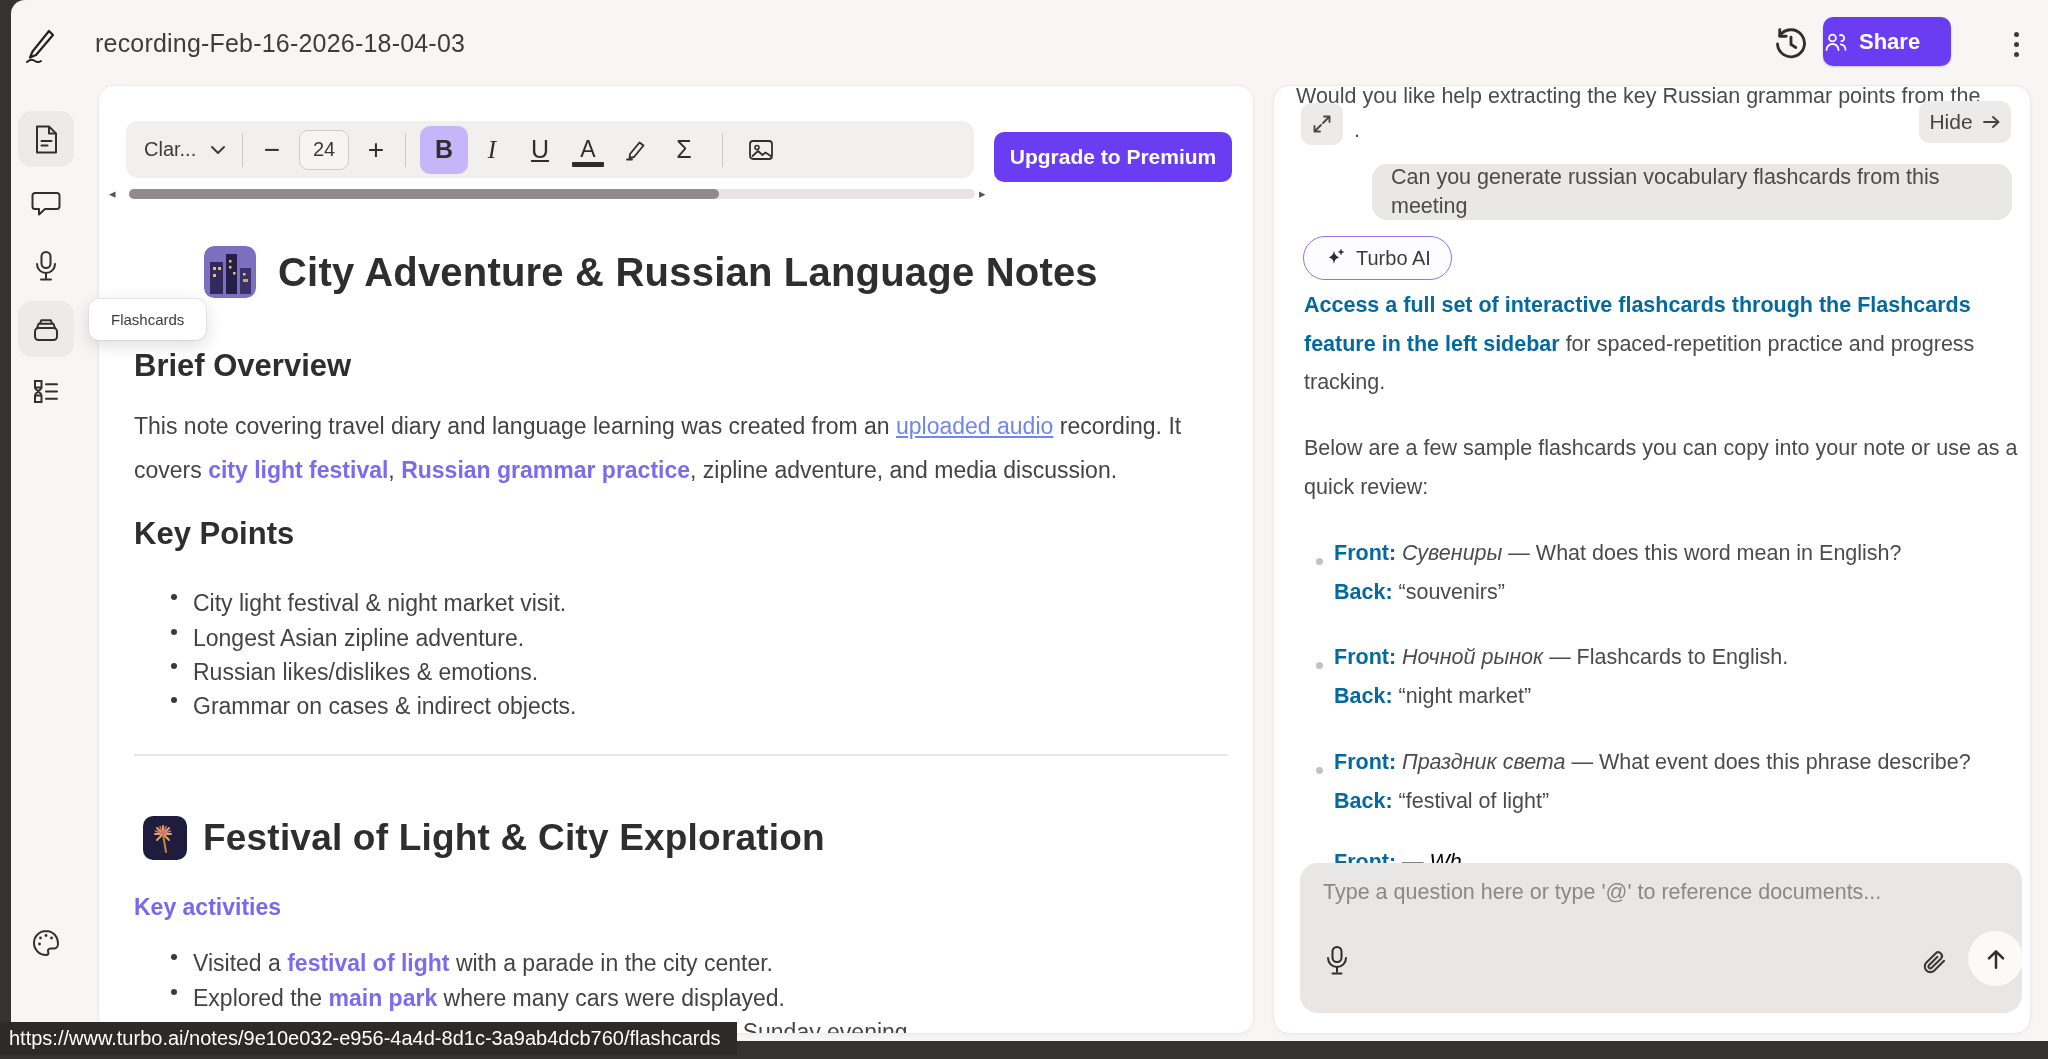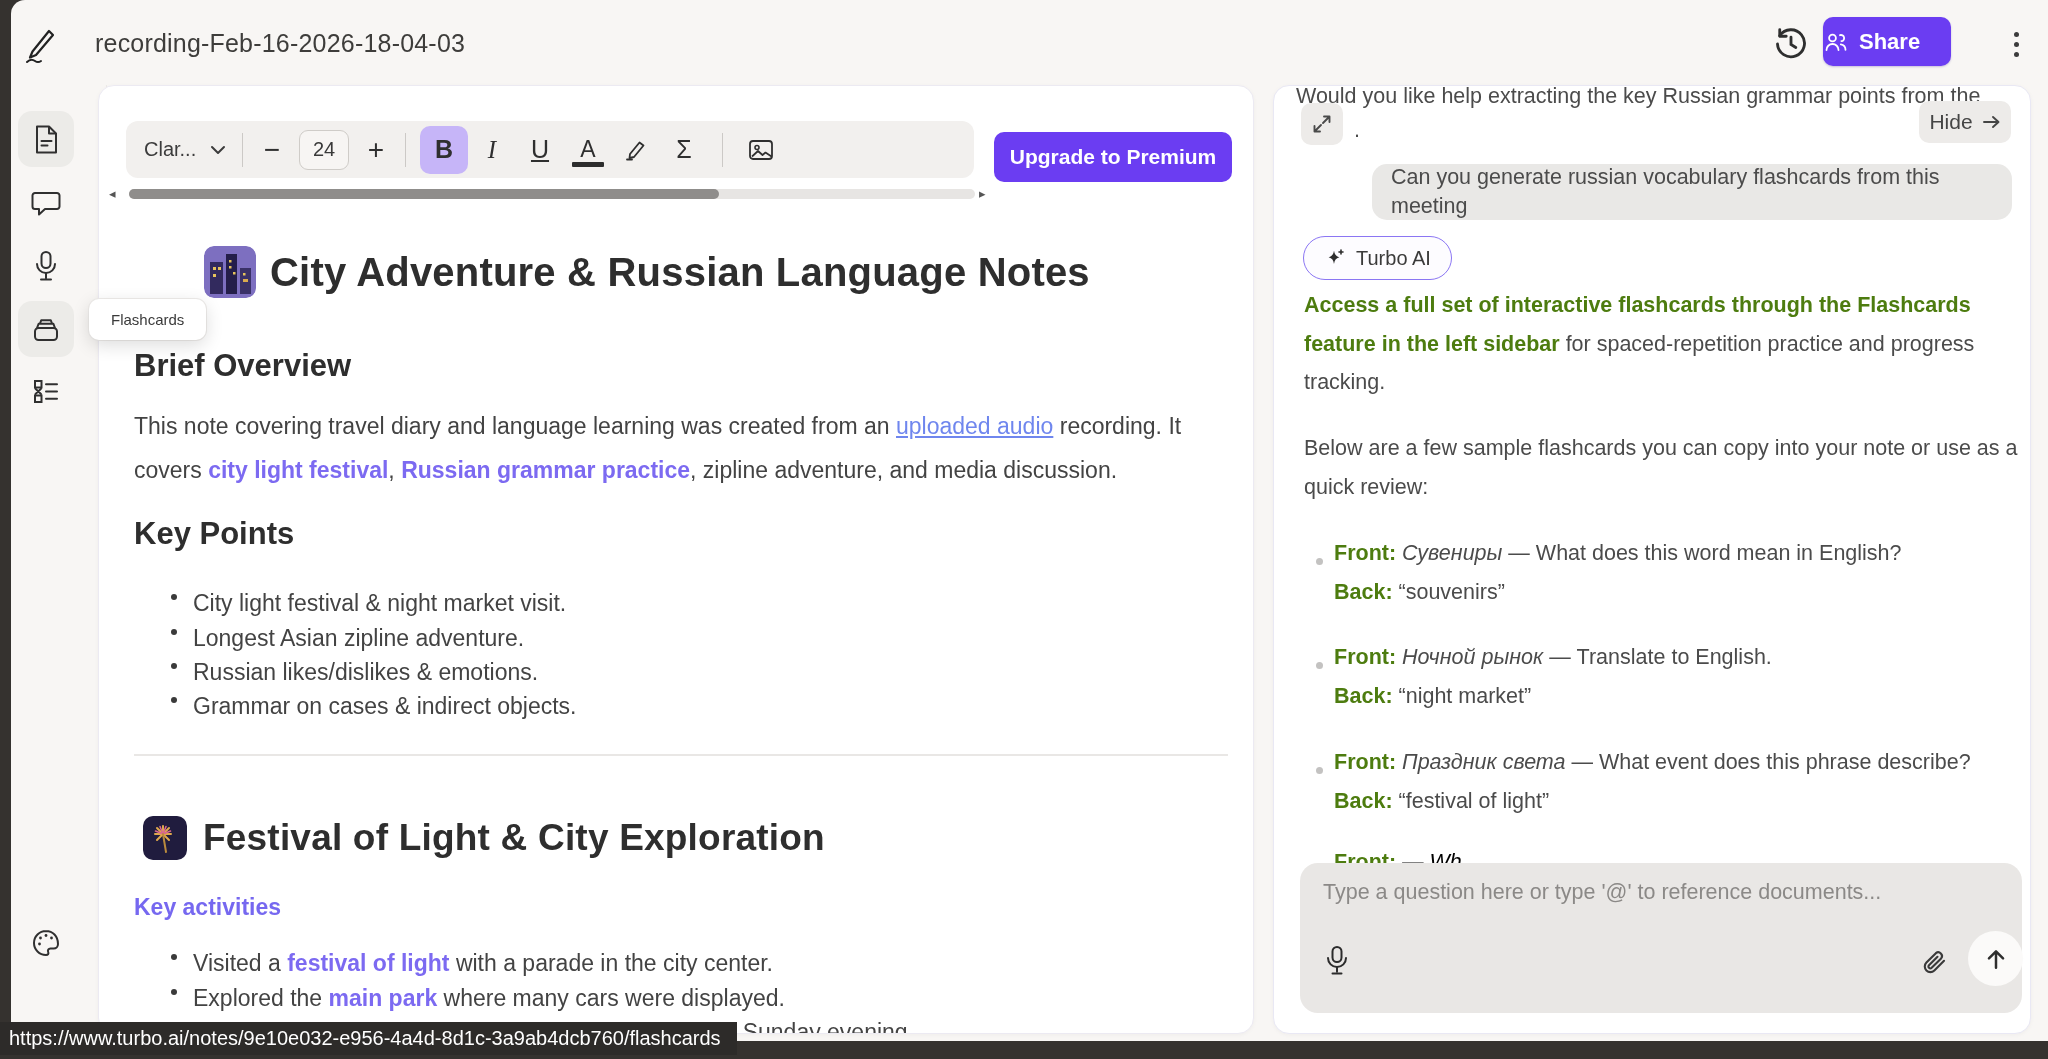--- a/index.html
+++ b/index.html
@@ -29,38 +29,38 @@
   #size-box{width:48px;height:38px;border:1.5px solid #cfccc8;border-radius:9px;display:flex;align-items:center;justify-content:center;font-size:20px;color:#3a3a3a;background:#f7f5f3;margin:0 12px;}
   .pm{font-size:28px;color:#2f2f2f;width:30px;text-align:center;}
   #btn-underA{position:relative;}
   #btn-underA .bar{position:absolute;left:8px;right:8px;bottom:7px;height:5px;background:#2d2d2d;border-radius:1px;}
   #upgrade-btn{left:895px;top:46px;width:238px;height:50px;background:#6b3df2;border-radius:10px;color:#fff;font-size:21px;font-weight:700;display:flex;align-items:center;justify-content:center;}
   #hscroll{left:8px;top:99px;width:880px;height:18px;}
   #hs-track{position:absolute;left:22px;top:4px;width:846px;height:10px;background:#e7e5e3;border-radius:6px;}
   #hs-thumb{position:absolute;left:22px;top:4px;width:590px;height:10px;background:#8f8d8b;border-radius:6px;}
   .hs-arrow{position:absolute;top:1px;font-size:13px;color:#555;}
   
-  .h1row{display:flex;align-items:center;gap:14px;}
+  .h1row{display:flex;align-items:center;gap:22px;}
   .doc-h1{font-size:40px;font-weight:700;color:#2e2e2e;letter-spacing:.2px;}
   .doc-h2{font-size:31px;font-weight:700;color:#2e2e2e;}
   .doc-p,.doc-li{font-size:23px;color:#434343;line-height:44px;}
   .plink{color:#7c6af1;font-weight:700;}
   .alink{color:#6f86ee;text-decoration:underline;}
   .bullet{position:absolute;width:6px;height:6px;border-radius:50%;background:#3a3a3a;}
   #divider{left:35px;top:668px;width:1094px;height:2px;background:#e9e7e5;}
   .purple-h{font-size:23px;font-weight:700;color:#7668f0;}
   .tile{border-radius:10px;overflow:hidden;}
   
   #chatcard{left:1262px;top:85px;width:756px;height:947px;background:#fff;border:1px solid #e9e8f4;border-radius:16px;box-shadow:0 1px 4px rgba(0,0,0,.04);overflow:hidden;}
   .chat-t{font-size:21.5px;color:#4b4b4b;line-height:29px;}
   #expand-btn{left:27px;top:17px;width:42px;height:42px;border-radius:10px;background:#edebe9;display:flex;align-items:center;justify-content:center;}
   #hide-btn{left:645px;top:15px;width:92px;height:42px;border-radius:10px;background:#edebe9;display:flex;align-items:center;justify-content:center;gap:9px;font-size:21px;color:#454545;}
   #user-bubble{left:98px;top:78px;width:640px;height:56px;background:#e9e8e6;border-radius:15px;display:flex;align-items:center;padding-left:19px;box-sizing:border-box;}
   #turbo-pill{left:29px;top:150px;height:42px;border:1.5px solid #8b76f3;border-radius:22px;background:#fdfcff;display:flex;align-items:center;gap:10px;padding:0 20px;font-size:20px;color:#3b3b3b;}
-  .chat-purple{color:#4d7c0f;font-weight:700;}
+  .chat-purple{color:#0369a1;font-weight:700;}
   #answer-p,#samples-p{left:30px;width:718px;font-size:21.5px;line-height:38.5px;color:#4b4b4b;}
   .fc{position:absolute;left:60px;width:700px;font-size:21.5px;line-height:39px;color:#4b4b4b;}
   .fcdot{position:absolute;left:42px;width:7px;height:7px;border-radius:50%;background:#c3c2c1;}
   .fru{font-style:italic;}
   #fc-partial{left:60px;top:764px;width:600px;height:13px;overflow:hidden;font-size:21.5px;}
   #inputbox{left:26px;top:777px;width:722px;height:150px;background:#e9e7e5;border-radius:18px;}
   #chat-input{position:absolute;left:21px;top:16px;width:600px;background:transparent;border:none;outline:none;font-family:Liberation Sans, sans-serif;font-size:21.5px;color:#000000;}
   #chat-input::placeholder{color:#8b8987;opacity:1;}
   #mic-in{position:absolute;left:24px;top:82px;width:28px;height:32px;}
   #clip-btn{position:absolute;left:620px;top:85px;width:28px;height:28px;}
@@ -330,21 +330,21 @@
       <p id="samples-p" class="abs" style="top:343px;margin:0;">Below are a few sample flashcards you can copy into your note or use as a quick review:</p>
 
       <div class="fcdot" style="top:472px;"></div>
       <div class="fc" style="top:448px;">
         <div><span class="chat-purple">Front:</span> <span class="fru">Сувениры</span><span> — What does this word mean in English?</span></div>
         <div><span class="chat-purple">Back:</span><span> “souvenirs”</span></div>
       </div>
 
       <div class="fcdot" style="top:576px;"></div>
       <div class="fc" style="top:552px;">
-        <div><span class="chat-purple">Front:</span> <span class="fru">Ночной рынок</span><span> — Translate to English.</span></div>
+        <div><span class="chat-purple">Front:</span> <span class="fru">Ночной рынок</span><span> — Flashcards to English.</span></div>
         <div><span class="chat-purple">Back:</span><span> “night market”</span></div>
       </div>
 
       <div class="fcdot" style="top:681px;"></div>
       <div class="fc" style="top:657px;">
         <div><span class="chat-purple">Front:</span> <span class="fru">Праздник света</span><span> — What event does this phrase describe?</span></div>
         <div><span class="chat-purple">Back:</span><span> “festival of light”</span></div>
       </div>
 
       <div id="fc-partial" class="abs">

